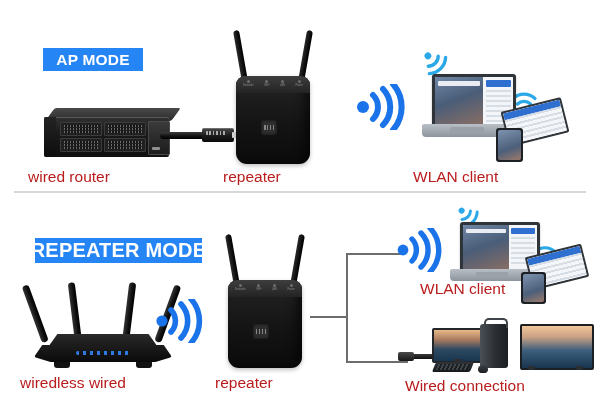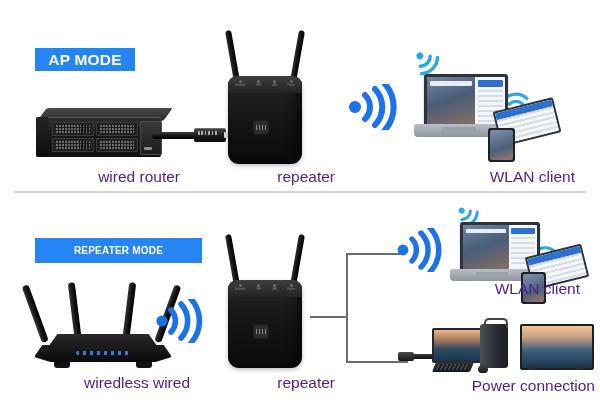--- a/index.html
+++ b/index.html
@@ -13,21 +13,21 @@
   }
   #diagram {
     position: relative;
     width: 600px;
     height: 419px;
     background: #ffffff;
     overflow: hidden;
   }
   .row {
     position: absolute;
-    left: 0;
+    left: 8px;
     width: 567px;
   }
   #row-ap   { top: 0;   height: 192px; }
   #row-rep  { top: 193px; height: 226px; }
 
   .divider {
     position: absolute;
     left: 14px;
     top: 191px;
     width: 572px;
@@ -48,28 +48,28 @@
     font-family: "Liberation Sans", sans-serif;
   }
   #badge-ap {
     left: 35px; top: 48px;
     width: 100px; height: 23px;
     font-size: 15.5px;
   }
   #badge-rep {
     left: 35px; top: 238px;
     width: 167px; height: 25px;
-    font-size: 10px;
+    font-size: 20px;
   }
 
   
   .caption {
     position: absolute;
-    text-align: right;
-    color: #4c1d95;
+    text-align: left;
+    color: #b91c1c;
     font-size: 15.5px;
     font-family: "Liberation Sans", sans-serif;
     white-space: nowrap;
   }
   #cap-wired-router  { left: 20px;  top: 168px; width: 160px; }
   #cap-repeater-1    { left: 215px; top: 168px; width: 120px; }
   #cap-wlan-1        { left: 405px; top: 168px; width: 170px; }
   #cap-wireless-rtr  { left: 20px;  top: 374px; width: 170px; }
   #cap-repeater-2    { left: 215px; top: 374px; width: 120px; }
   #cap-wlan-2        { left: 420px; top: 280px; width: 160px; }
@@ -715,15 +715,15 @@
     <div class="tv" style="left:116px; top:6px; width:70px; height:42px;">
       <div class="tv-view"></div>
     </div>
     <div class="tv-leg" style="left:124px; top:48px;"></div>
     <div class="tv-leg" style="left:172px; top:48px;"></div>
   </div>
 
   <div class="caption" id="cap-wireless-rtr">wiredless wired</div>
   <div class="caption" id="cap-repeater-2">repeater</div>
   <div class="caption" id="cap-wlan-2">WLAN client</div>
-  <div class="caption" id="cap-wired-conn">Power connection</div>
+  <div class="caption" id="cap-wired-conn">Wired connection</div>
 
 </div>
 
 </body></html>

